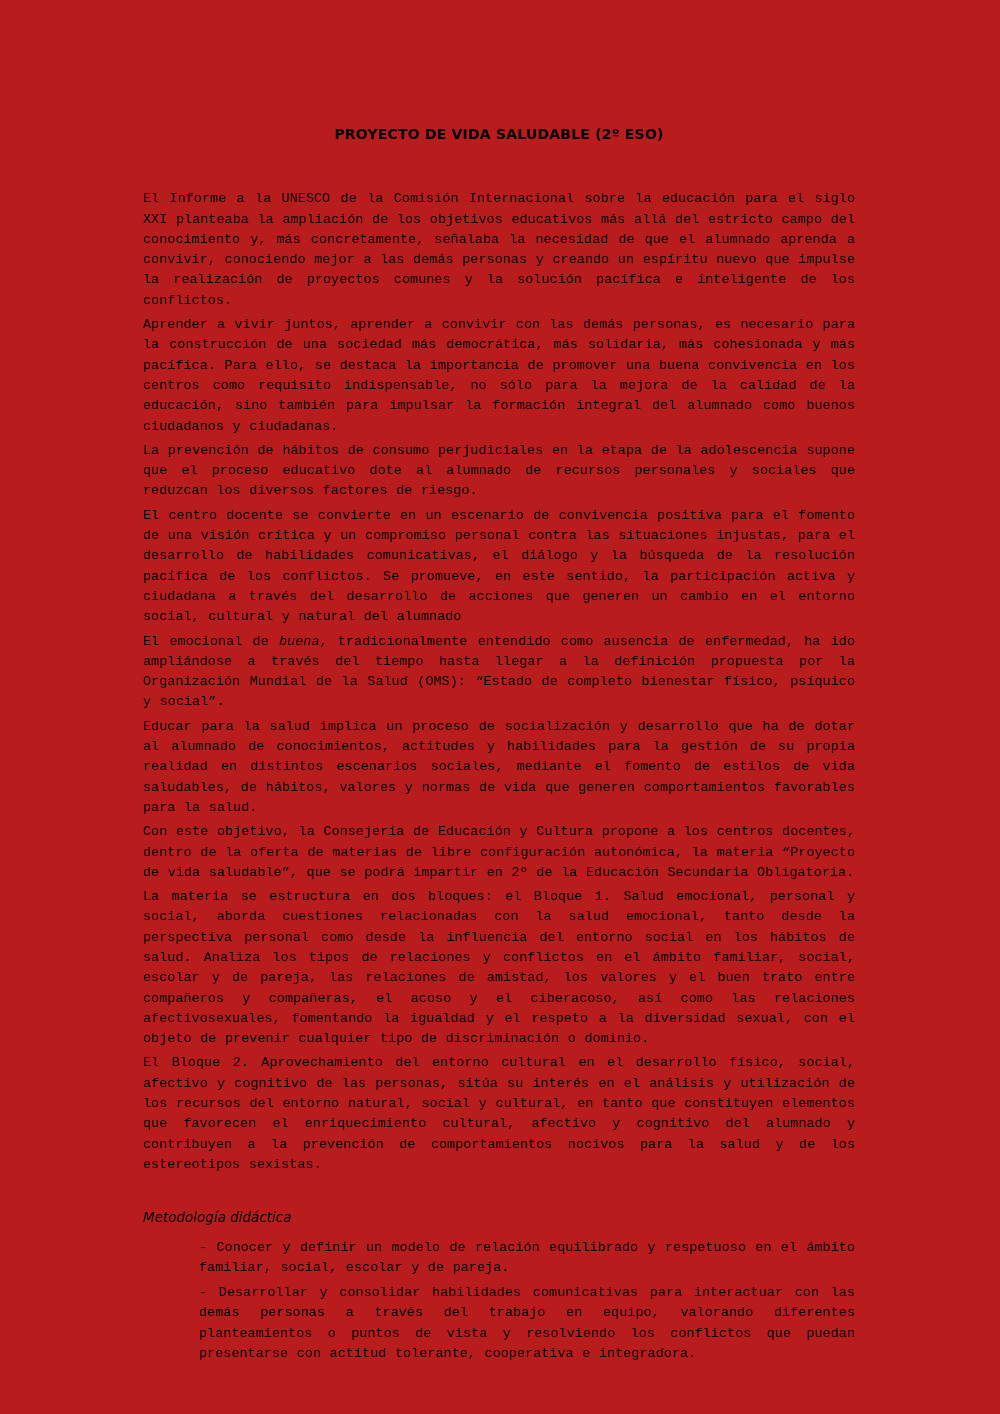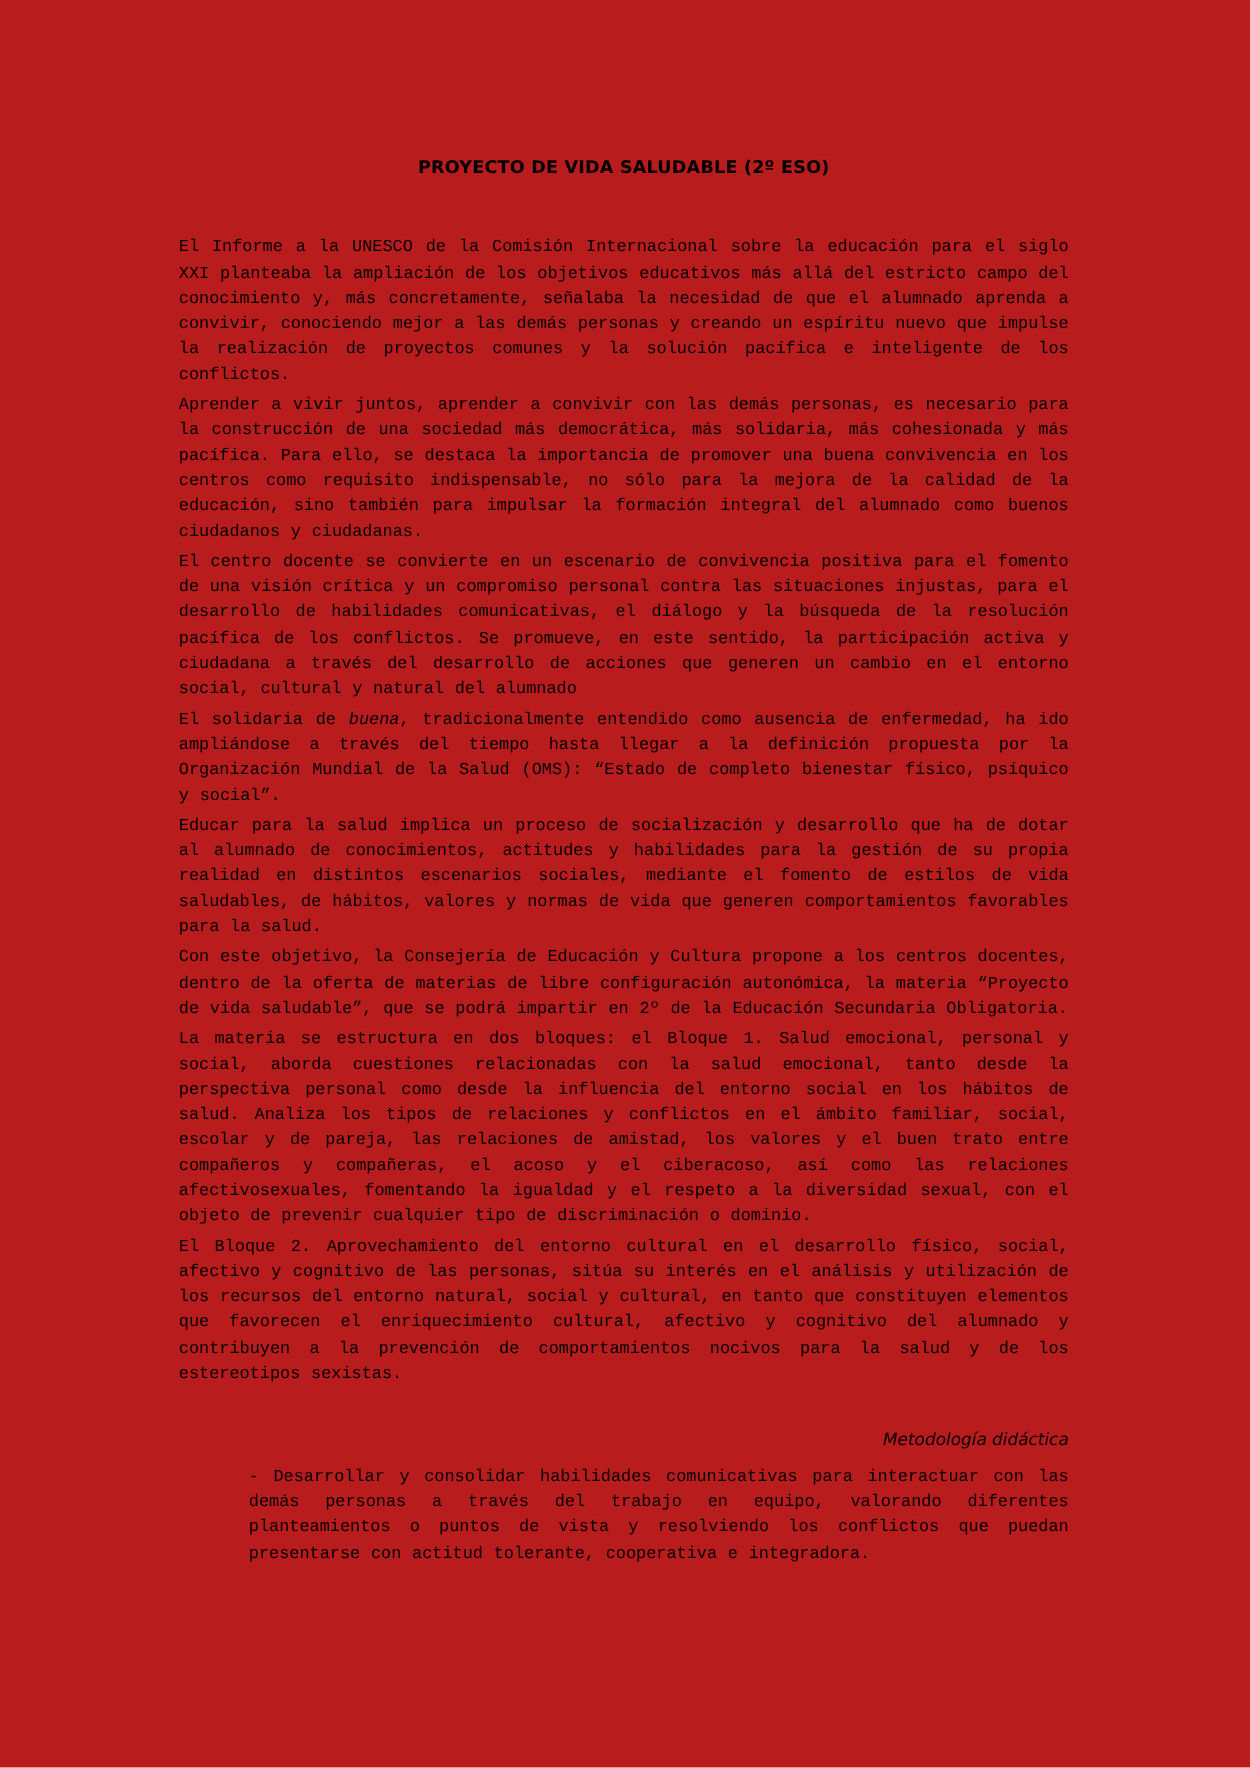--- a/index.html
+++ b/index.html
@@ -36,21 +36,21 @@
     font-family: Liberation Mono, monospace;
   }
   .salud-term {
     font-style: italic;
   }
   .section-heading {
     font-size: 13.5px;
     line-height: 20.3px;
     font-weight: normal;
     font-style: italic;
-    text-align: right;
+    text-align: left;
     margin: 32px 0 10px 0;
   }
   .intro-line {
     margin-bottom: 8px !important;
   }
   .bullet {
     margin-left: 56px !important;
     margin-bottom: 5px !important;
   }
 </style>
@@ -58,32 +58,34 @@
 <body>
 
 <div class="page">
 
   <h1 class="doc-title">PROYECTO DE VIDA SALUDABLE (2º ESO)</h1>
 
   <p>El Informe a la UNESCO de la Comisión Internacional sobre la educación para el siglo XXI planteaba la ampliación de los objetivos educativos más allá del estricto campo del conocimiento y, más concretamente, señalaba la necesidad de que el alumnado aprenda a convivir, conociendo mejor a las demás personas y creando un espíritu nuevo que impulse la realización de proyectos comunes y la solución pacífica e inteligente de los conflictos.</p>
 
   <p>Aprender a vivir juntos, aprender a convivir con las demás personas, es necesario para la construcción de una sociedad más democrática, más solidaria, más cohesionada y más pacífica. Para ello, se destaca la importancia de promover una buena convivencia en los centros como requisito indispensable, no sólo para la mejora de la calidad de la educación, sino también para impulsar la formación integral del alumnado como buenos ciudadanos y ciudadanas.</p>
 
+  <p>La prevención de hábitos de consumo perjudiciales en la etapa de la adolescencia supone que el proceso educativo dote al alumnado de recursos personales y sociales que reduzcan los diversos factores de riesgo.</p>
 
   <p>El centro docente se convierte en un escenario de convivencia positiva para el fomento de una visión crítica y un compromiso personal contra las situaciones injustas, para el desarrollo de habilidades comunicativas, el diálogo y la búsqueda de la resolución pacífica de los conflictos. Se promueve, en este sentido, la participación activa y ciudadana a través del desarrollo de acciones que generen un cambio en el entorno social, cultural y natural del alumnado</p>
 
-  <p><span>El solidaria de </span><span class="salud-term">buena</span><span>, tradicionalmente entendido como ausencia de enfermedad, ha ido ampliándose a través del tiempo hasta llegar a la definición propuesta por la Organización Mundial de la Salud (OMS): “Estado de completo bienestar físico, psíquico y social”.</span></p>
+  <p><span>El emocional de </span><span class="salud-term">buena</span><span>, tradicionalmente entendido como ausencia de enfermedad, ha ido ampliándose a través del tiempo hasta llegar a la definición propuesta por la Organización Mundial de la Salud (OMS): “Estado de completo bienestar físico, psíquico y social”.</span></p>
 
   <p>Educar para la salud implica un proceso de socialización y desarrollo que ha de dotar al alumnado de conocimientos, actitudes y habilidades para la gestión de su propia realidad en distintos escenarios sociales, mediante el fomento de estilos de vida saludables, de hábitos, valores y normas de vida que generen comportamientos favorables para la salud.</p>
 
   <p>Con este objetivo, la Consejería de Educación y Cultura propone a los centros docentes, dentro de la oferta de materias de libre configuración autonómica, la materia “Proyecto de vida saludable”, que se podrá impartir en 2º de la Educación Secundaria Obligatoria.</p>
 
   <p>La materia se estructura en dos bloques: el Bloque 1. Salud emocional, personal y social, aborda cuestiones relacionadas con la salud emocional, tanto desde la perspectiva personal como desde la influencia del entorno social en los hábitos de salud. Analiza los tipos de relaciones y conflictos en el ámbito familiar, social, escolar y de pareja, las relaciones de amistad, los valores y el buen trato entre compañeros y compañeras, el acoso y el ciberacoso, así como las relaciones afectivosexuales, fomentando la igualdad y el respeto a la diversidad sexual, con el objeto de prevenir cualquier tipo de discriminación o dominio.</p>
 
   <p>El Bloque 2. Aprovechamiento del entorno cultural en el desarrollo físico, social, afectivo y cognitivo de las personas, sitúa su interés en el análisis y utilización de los recursos del entorno natural, social y cultural, en tanto que constituyen elementos que favorecen el enriquecimiento cultural, afectivo y cognitivo del alumnado y contribuyen a la prevención de comportamientos nocivos para la salud y de los estereotipos sexistas.</p>
 
   <h2 class="section-heading">Metodología didáctica</h2>
 
 
+  <p class="bullet">- Conocer y definir un modelo de relación equilibrado y respetuoso en el ámbito familiar, social, escolar y de pareja.</p>
 
   <p class="bullet">- Desarrollar y consolidar habilidades comunicativas para interactuar con las demás personas a través del trabajo en equipo, valorando diferentes planteamientos o puntos de vista y resolviendo los conflictos que puedan presentarse con actitud tolerante, cooperativa e integradora.</p>
 
 </div>
 
 </body></html>

